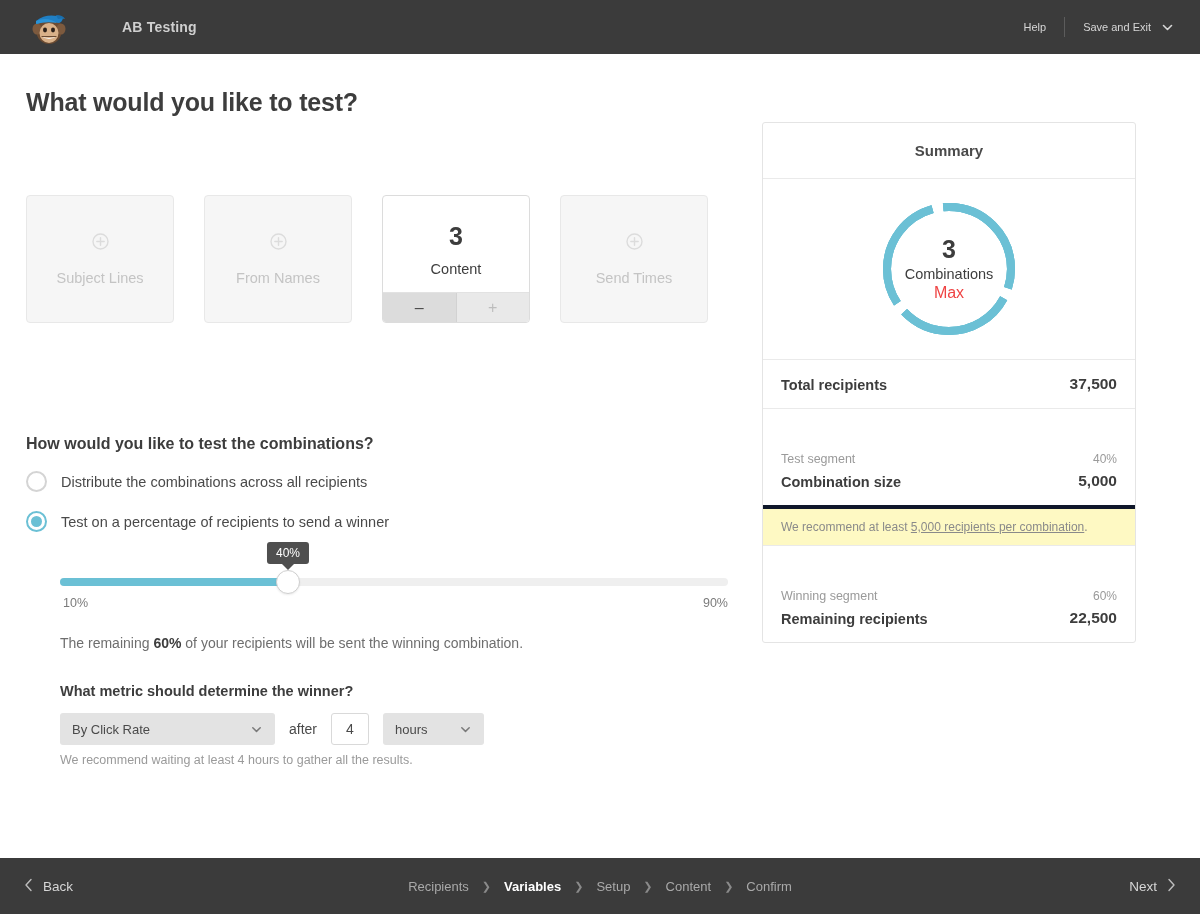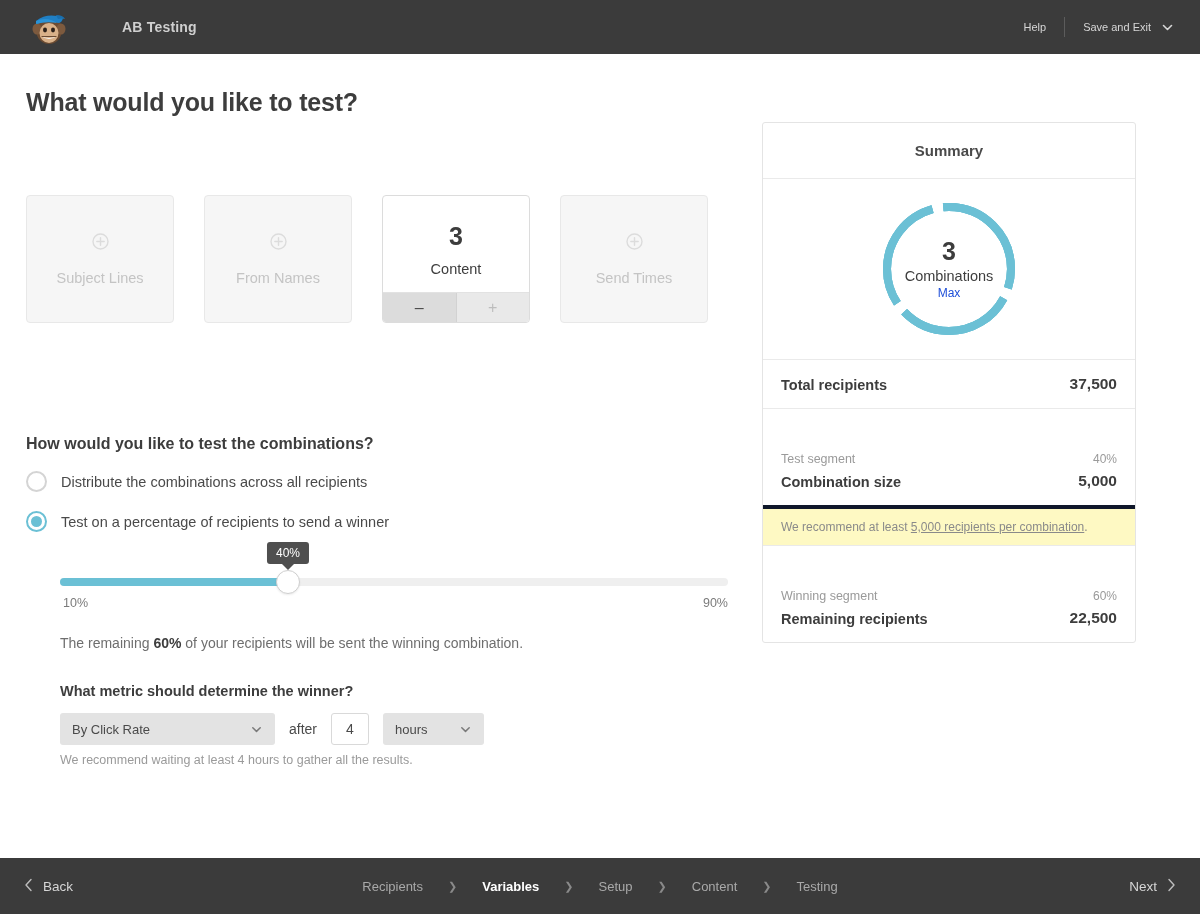--- a/index.html
+++ b/index.html
@@ -168,21 +168,21 @@
     border-bottom: 1px solid #eaeaea;
   }
   .donut-box { height: 180px; display:flex; align-items:center; justify-content:center; position:relative; }
   .donut-center {
     position:absolute; left:0; right:0; top:0; bottom:0;
     display:flex; flex-direction:column; align-items:center; justify-content:center;
     pointer-events:none;
   }
   .donut-num { font-size: 25px; font-weight: 700; color:#3d3d3d; line-height:1.05; }
   .donut-lbl { font-size: 14.5px; color:#3d3d3d; margin-top: 3px; }
-  .donut-sub { font-size: 12px; color:#1d4ed8; margin-top: 2px; }
+  .donut-sub { font-size: 16px; color:#ef4444; margin-top: 2px; }
 
   .sum-row {
     border-top: 1px solid #eaeaea;
     padding: 15px 18px;
   }
   .row-line { display:flex; align-items:flex-end; justify-content:space-between; }
   .rl-label { font-size: 14.5px; font-weight: 700; color:#3d3d3d; }
   .rl-value { font-size: 15.5px; font-weight: 700; color:#3d3d3d; }
   .row-line.small .rl-label { font-size: 12.5px; font-weight: 400; color:#9a9a9a; }
   .row-line.small .rl-value { font-size: 12px; font-weight: 400; color:#9a9a9a; }
@@ -203,21 +203,21 @@
   .back-btn {
     margin-left: 24px; display:flex; align-items:center; gap:9px;
     color:#d6d6d6; font-size:13.5px; cursor:pointer;
   }
   .next-btn {
     margin-left:auto; margin-right: 24px; display:flex; align-items:center; gap:9px;
     color:#d6d6d6; font-size:13.5px; cursor:pointer;
   }
   .steps {
     position:absolute; left:50%; transform:translateX(-50%);
-    display:flex; align-items:center; gap: 12px;
+    display:flex; align-items:center; gap: 0;
   }
   .step { color:#a9a9a9; font-size:13px; cursor:pointer; padding: 0 2px; }
   .step.active { color:#ffffff; font-weight:700; }
   .step-arrow { color:#8a8a8a; font-size:11px; margin: 0 11px; }
 </style>
 </head>
 <body>
 
 <div class="page">
 
@@ -422,21 +422,21 @@
 
     <div class="steps">
       <span class="step">Recipients</span>
       <span class="step-arrow">❯</span>
       <span class="step active">Variables</span>
       <span class="step-arrow">❯</span>
       <span class="step">Setup</span>
       <span class="step-arrow">❯</span>
       <span class="step">Content</span>
       <span class="step-arrow">❯</span>
-      <span class="step">Testing</span>
+      <span class="step">Confirm</span>
     </div>
 
     <div class="next-btn">
       <span>Next</span>
       <span>
         <svg width="10" height="14" viewBox="0 0 10 14">
             <path d="M3 1.5 L8 7 L3 12.5" stroke="#bdbdbd" stroke-width="1.4" fill="none" stroke-linecap="round" stroke-linejoin="round"></path>
           </svg>
       </span>
     </div>

